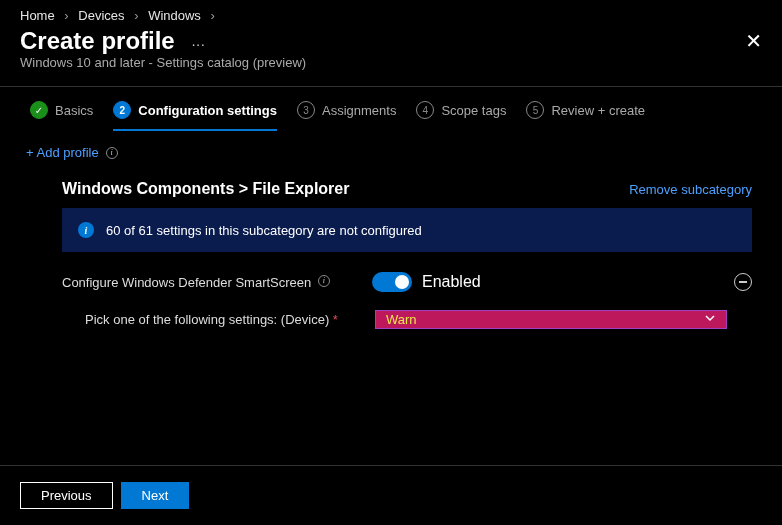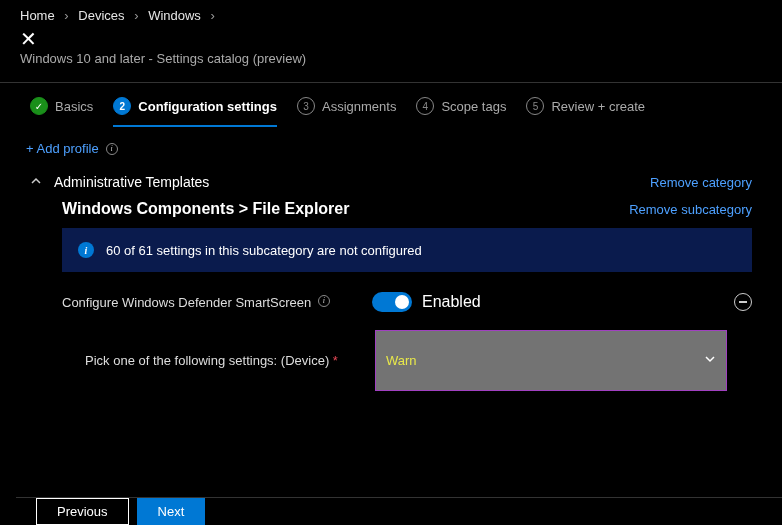--- a/index.html
+++ b/index.html
@@ -43,40 +43,44 @@
     .setting-label { width: 310px; font-size: 13px; color: #ddd; display:flex; align-items:flex-start; flex-wrap:wrap; }
     .toggle-wrap { display: flex; align-items: center; gap: 10px; }
     .toggle { width: 40px; height: 20px; background: #0078d4; border-radius: 10px; position: relative; cursor: pointer; }
     .toggle-knob { position: absolute; right: 3px; top: 3px; width: 14px; height: 14px; background: #fff; border-radius: 50%; }
     .minus-circle { margin-left: auto; width: 18px; height: 18px; border: 1.5px solid #ccc; border-radius: 50%; display: flex; align-items: center; justify-content: center; cursor: pointer; }
     .minus-circle span { width: 8px; height: 1.5px; background: #ccc; }
     
     .picker-row { display: flex; align-items: center; margin: 18px 0 0 55px; }
     .picker-label { width: 290px; font-size: 13px; color: #ddd; }
     .picker-label .req { color: #e74856; }
-    .select-box { flex: 1; border: 1px solid #a040c0; background: #737373; padding: 22px 10px; font-size: 13px; color: #e8e84a; display: flex; justify-content: space-between; align-items: center; cursor: pointer; max-width: 352px; }
+    .select-box { flex: 1; border: 1px solid #a040c0; background: #be185d; padding: 1px 10px; font-size: 13px; color: #e8e84a; display: flex; justify-content: space-between; align-items: center; cursor: pointer; max-width: 352px; }
     .select-chev { color: #fff; }
     
-    .footer { position: absolute; bottom: 0; left: 16px; right: 0; border-top: 1px solid #333; padding: 0 20px; display: flex; gap: 8px; }
+    .footer { position: absolute; bottom: 0; left: 0; right: 0; border-top: 1px solid #333; padding: 16px 20px; display: flex; gap: 8px; }
     .btn { padding: 5px 20px; font-size: 13px; border: 1px solid #fff; background: transparent; color: #fff; cursor: pointer; }
     .btn.primary { background: #0078d4; border-color: #0078d4; }
   </style>
 </head>
 <body>
 
 <div class="breadcrumbs">
   <span class="link">Home</span>
   <span class="sep">›</span>
   <span class="link">Devices</span>
   <span class="sep">›</span>
   <span class="link">Windows</span>
   <span class="sep">›</span>
 </div>
 
 <div class="header-row">
+  <div class="title-area">
+    <h1>Create profile</h1>
+    <span class="ellipsis">···</span>
+  </div>
   <span class="close-x">✕</span>
 </div>
 <div class="subtitle">Windows 10 and later - Settings catalog (preview)</div>
 
 <div class="divider-top"></div>
 
 <div class="tabs">
   <div class="tab done">
     <span class="tab-num">✓</span>
     <span>Basics</span>
@@ -98,31 +102,20 @@
     <span>Review + create</span>
   </div>
 </div>
 
 <div class="add-settings">
   <span>+ Add profile</span>
   <span class="info-icon">i</span>
 </div>
 
 <div class="content">
-  <div class="cat-row">
-    <div class="cat-left">
-      <span class="chev">
-        <svg width="12" height="12" viewBox="0 0 12 12">
-            <path d="M2 8 L6 4 L10 8" stroke="#ccc" stroke-width="1.5" fill="none"></path>
-          </svg>
-      </span>
-      <span>Administrative Templates</span>
-    </div>
-    <span class="link-btn">Remove category</span>
-  </div>
 
   <div class="subcat-row">
     <span class="subcat-title">Windows Components &gt; File Explorer</span>
     <span class="link-btn">Remove subcategory</span>
   </div>
 
   <div class="info-banner">
     <span class="info-circle">i</span>
     <span>60 of 61 settings in this subcategory are not configured</span>
   </div>

